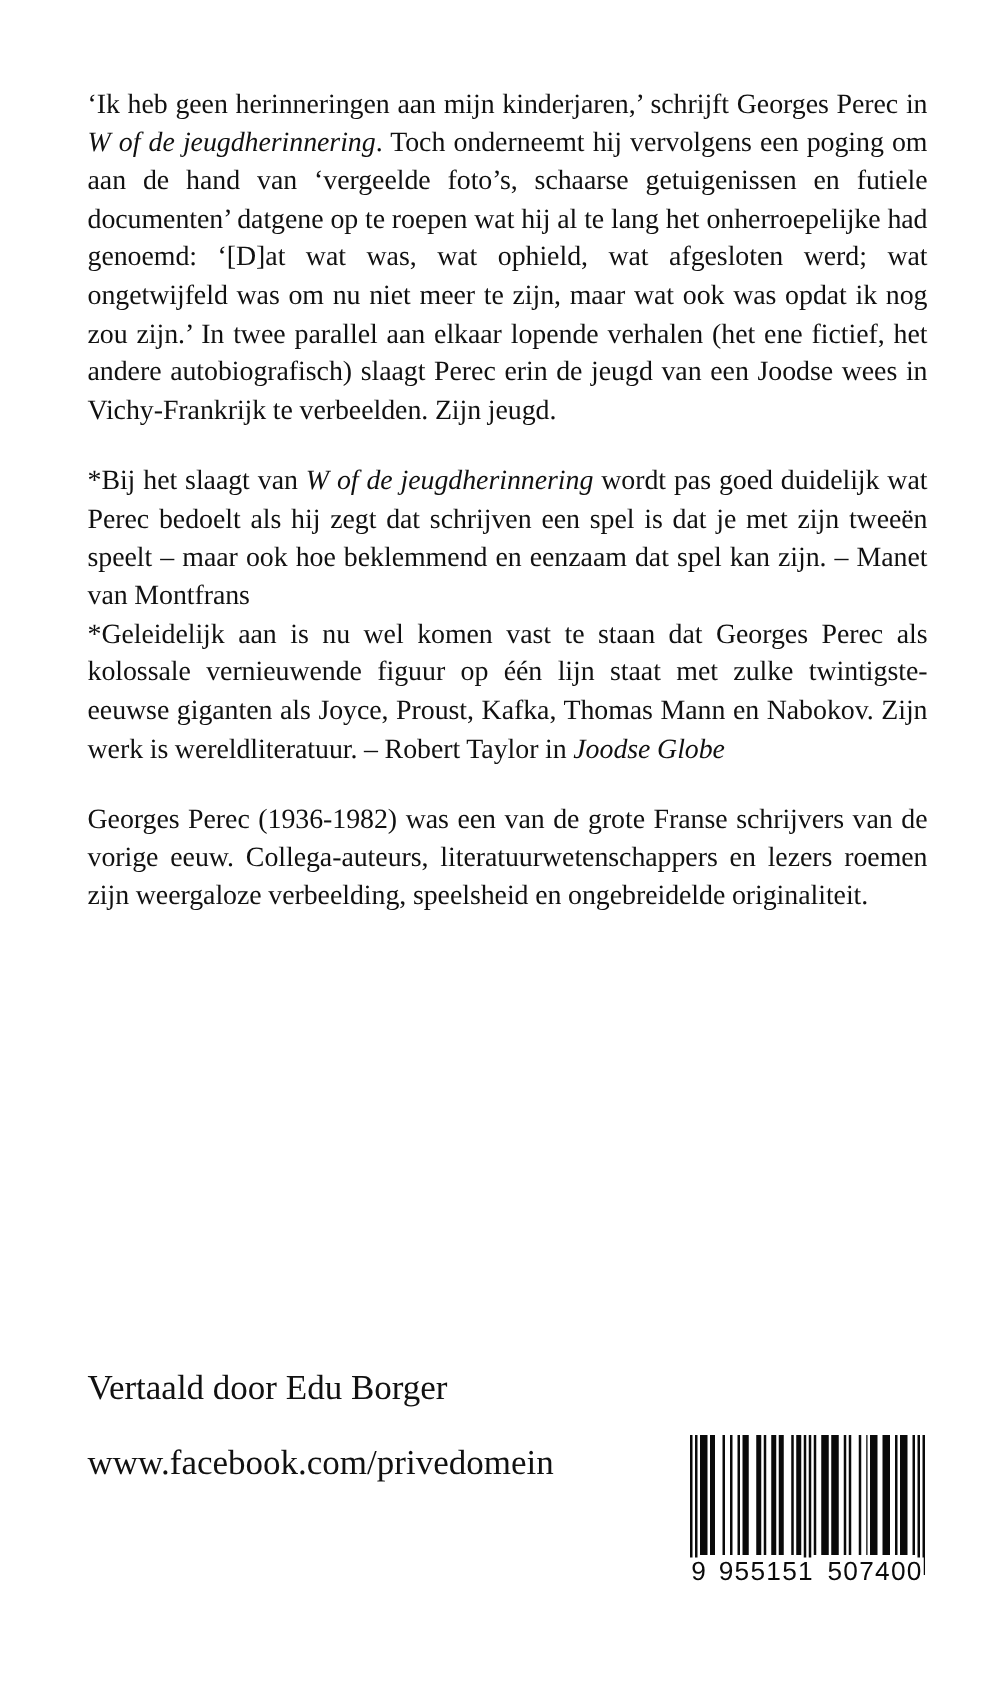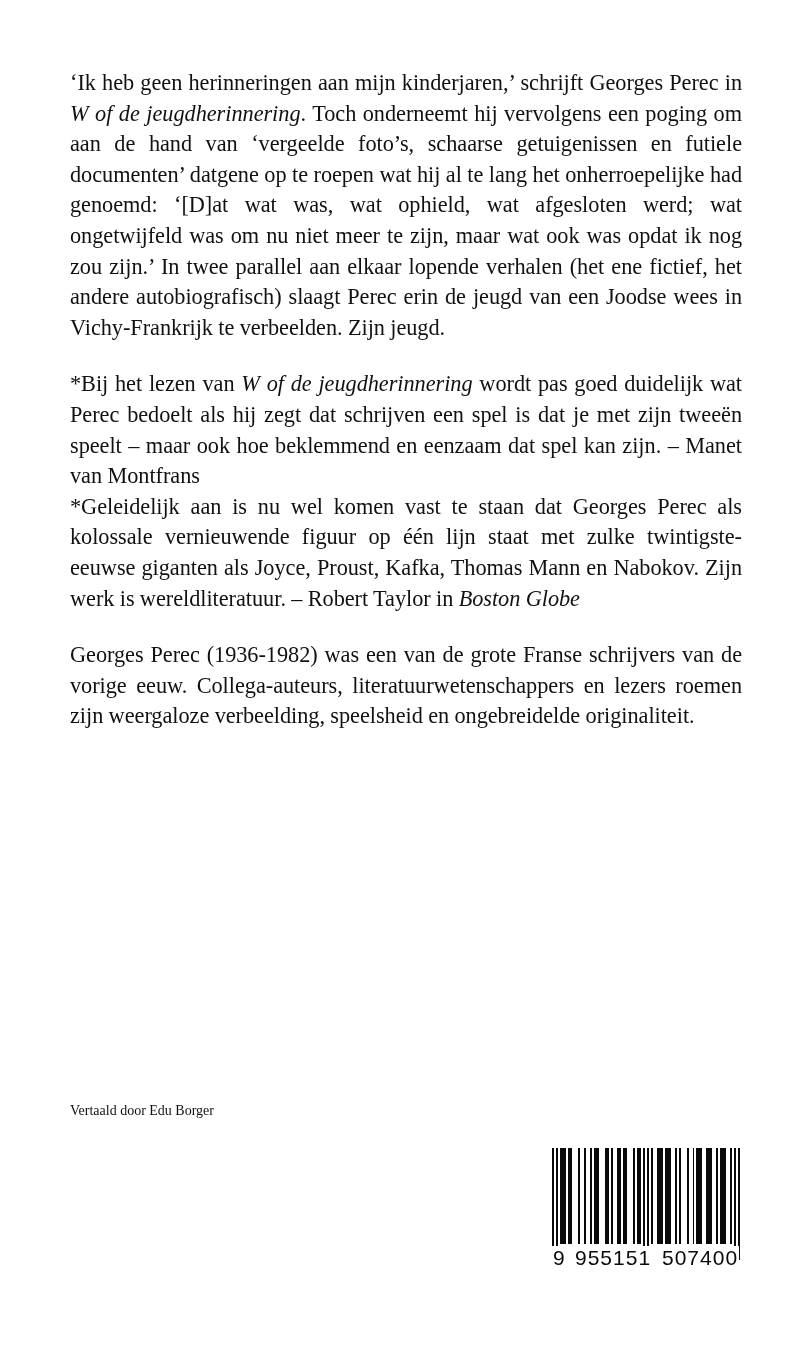--- a/index.html
+++ b/index.html
@@ -50,21 +50,21 @@
   }
 
   
   .footer {
     position: absolute;
     left: 70px;
     top: 1096px;
     width: 450px;
   }
   .footer-line {
-    font-size: 14px;
+    font-size: 28px;
     line-height: 30px;
     margin: 0;
     white-space: nowrap;
   }
   .footer-gap-large {
     height: 30px;
   }
   .footer-gap-small {
     height: 30px;
   }
@@ -120,33 +120,34 @@
 
 <div id="cover">
 
   <div class="text-block">
 
     <p class="body-para">
       <span>‘Ik heb geen herinneringen aan mijn kinderjaren,’ schrijft Georges Perec in </span><em class="ital">W of de jeugdherinnering</em><span>. Toch onderneemt hij vervolgens een poging om aan de hand van ‘vergeelde foto’s, schaarse getuigenissen en futiele documenten’ datgene op te roepen wat hij al te lang het onherroepelijke had genoemd: ‘[D]at wat was, wat ophield, wat afgesloten werd; wat ongetwijfeld was om nu niet meer te zijn, maar wat ook was opdat ik nog zou zijn.’ In twee parallel aan elkaar lopende verhalen (het ene fictief, het andere autobiografisch) slaagt Perec erin de jeugd van een Joodse wees in Vichy-Frankrijk te verbeelden. Zijn jeugd.</span>
     </p>
 
     <p class="body-para quotes-para">
-      <span class="asterisk">*</span><span>Bij het lezen van </span><em class="ital">W of de jeugdherinnering</em><span> wordt pas goed duidelijk wat Perec bedoelt als hij zegt dat schrijven een spel is dat je met zijn tweeën speelt – maar ook hoe beklemmend en eenzaam dat spel kan zijn. – Manet van Montfrans</span><br>
-      <span class="asterisk">*</span><span>Geleidelijk aan is nu wel komen vast te staan dat Georges Perec als kolossale vernieuwende figuur op één lijn staat met zulke twintigste-eeuwse giganten als Joyce, Proust, Kafka, Thomas Mann en Nabokov. Zijn werk is wereldliteratuur. – Robert Taylor in </span><em class="ital">Boston Globe</em>
+      <span class="asterisk">*</span><span>Bij het slaagt van </span><em class="ital">W of de jeugdherinnering</em><span> wordt pas goed duidelijk wat Perec bedoelt als hij zegt dat schrijven een spel is dat je met zijn tweeën speelt – maar ook hoe beklemmend en eenzaam dat spel kan zijn. – Manet van Montfrans</span><br>
+      <span class="asterisk">*</span><span>Geleidelijk aan is nu wel komen vast te staan dat Georges Perec als kolossale vernieuwende figuur op één lijn staat met zulke twintigste-eeuwse giganten als Joyce, Proust, Kafka, Thomas Mann en Nabokov. Zijn werk is wereldliteratuur. – Robert Taylor in </span><em class="ital">Joodse Globe</em>
     </p>
 
     <p class="body-para">
       <span>Georges Perec (1936-1982) was een van de grote Franse schrijvers van de vorige eeuw. Collega-auteurs, literatuurwetenschappers en lezers roemen zijn weergaloze verbeelding, speelsheid en ongebreidelde originaliteit.</span>
     </p>
 
   </div>
 
   <div class="footer">
     <p class="footer-line">Vertaald door Edu Borger</p>
     <div class="footer-gap-large"></div>
+    <p class="footer-line">www.facebook.com/privedomein</p>
     <div class="footer-gap-small"></div>
   </div>
 
   <div class="barcode-wrap">
     <div class="barcode-bars" id="barcode-bars">
         <span class="guard" style="left: 0px; width: 1.97895px;"></span>
         <span class="guard" style="left: 3.95789px; width: 1.97895px;"></span>
         <span class="normal" style="left: 7.91579px; width: 5.93684px;"></span>
         <span class="normal" style="left: 15.8316px; width: 3.95789px;"></span>
         <span class="normal" style="left: 25.7263px; width: 1.97895px;"></span>

